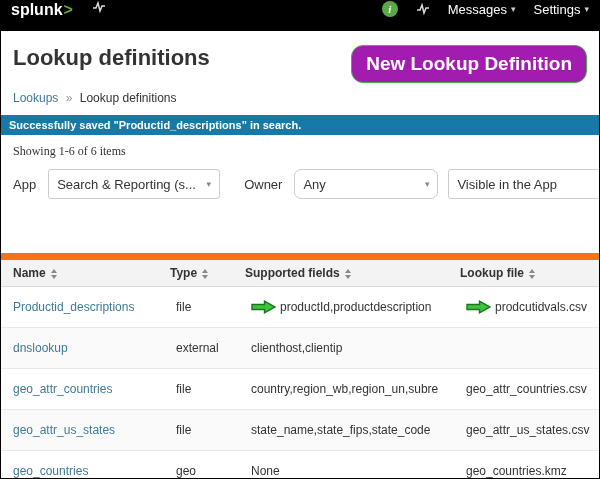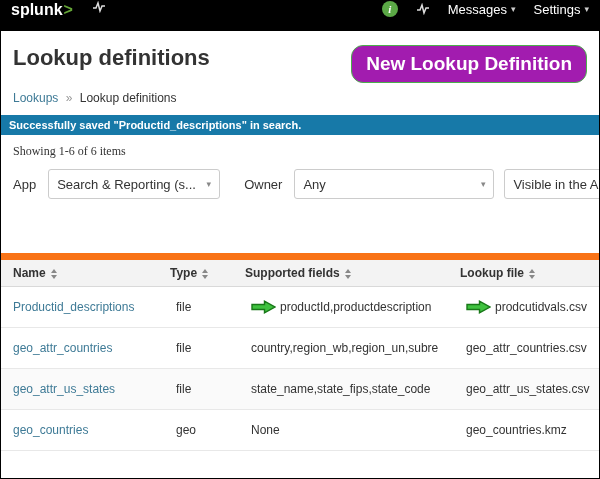--- a/index.html
+++ b/index.html
@@ -67,21 +67,21 @@
   }
   .filter-label { font-size:13px; color:#333; margin-right:2px; }
   .filter-label.owner { margin-left:14px; }
   .dropdown {
     height:30px; border:1px solid #ccc; border-radius:3px; background:#fff;
     display:flex; align-items:center; justify-content:space-between;
     padding:0 8px; font-size:13px; color:#333; cursor:pointer;
     flex: none;
   }
   .dd-app { width:172px; }
-  .dd-owner { width:200px; }
+  .dd-owner { width:144px;border-radius:7px; }
   .dd-visible { width:172px; }
   .caret-g { font-size:9px; color:#888; margin-left:6px; }
 
   
   .tbl-wrap { margin-top:52px; }
   table { width:100%; border-collapse:collapse; table-layout:fixed; }
   col.c-name { width:163px; }
   col.c-type { width:75px; }
   col.c-fields { width:215px; }
   thead th {
@@ -202,20 +202,26 @@
           <tr class="">
             <td><a>Productid_descriptions</a></td>
             <td>file</td>
             <td><span class="arrow"><svg width="25" height="14" viewBox="0 0 25 14">
                   <path d="M1 4.5 H13.5 V1.2 L23.8 7 13.5 12.8 V9.5 H1 Z" fill="#3fc23f" stroke="#187818" stroke-width="1.4"></path>
                 </svg></span><span>productId,productdescription</span></td>
             <td><span class="arrow"><svg width="25" height="14" viewBox="0 0 25 14">
                   <path d="M1 4.5 H13.5 V1.2 L23.8 7 13.5 12.8 V9.5 H1 Z" fill="#3fc23f" stroke="#187818" stroke-width="1.4"></path>
                 </svg></span><span>prodcutidvals.csv</span></td>
           </tr>
+          <tr class="alt">
+            <td><a>dnslookup</a></td>
+            <td>external</td>
+            <td><span>clienthost,clientip</span></td>
+            <td><span></span></td>
+          </tr>
           <tr class="">
             <td><a>geo_attr_countries</a></td>
             <td>file</td>
             <td><span>country,region_wb,region_un,subre</span></td>
             <td><span>geo_attr_countries.csv</span></td>
           </tr>
           <tr class="alt">
             <td><a>geo_attr_us_states</a></td>
             <td>file</td>
             <td><span>state_name,state_fips,state_code</span></td>

